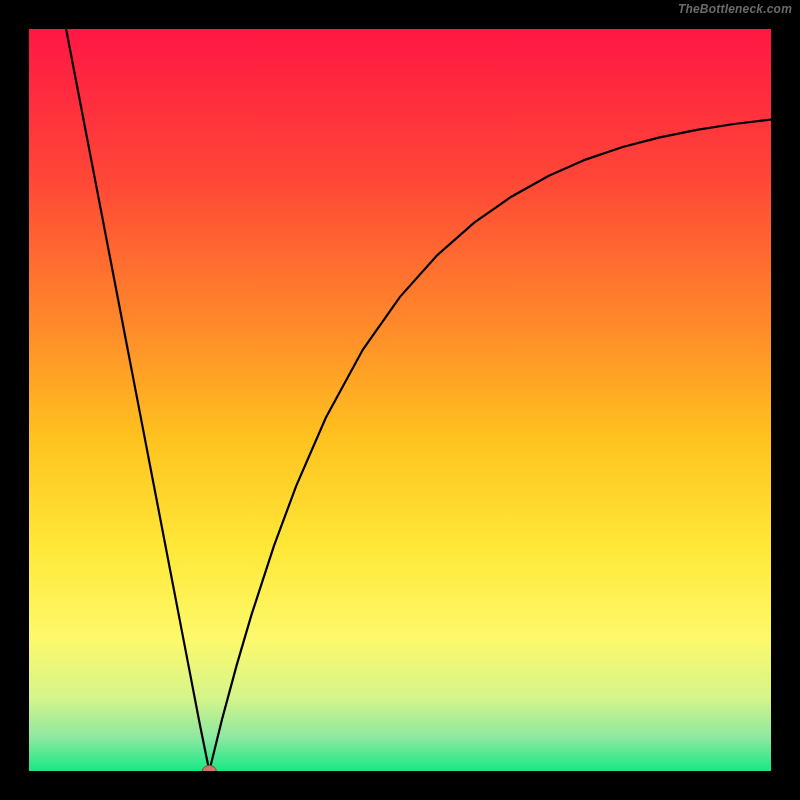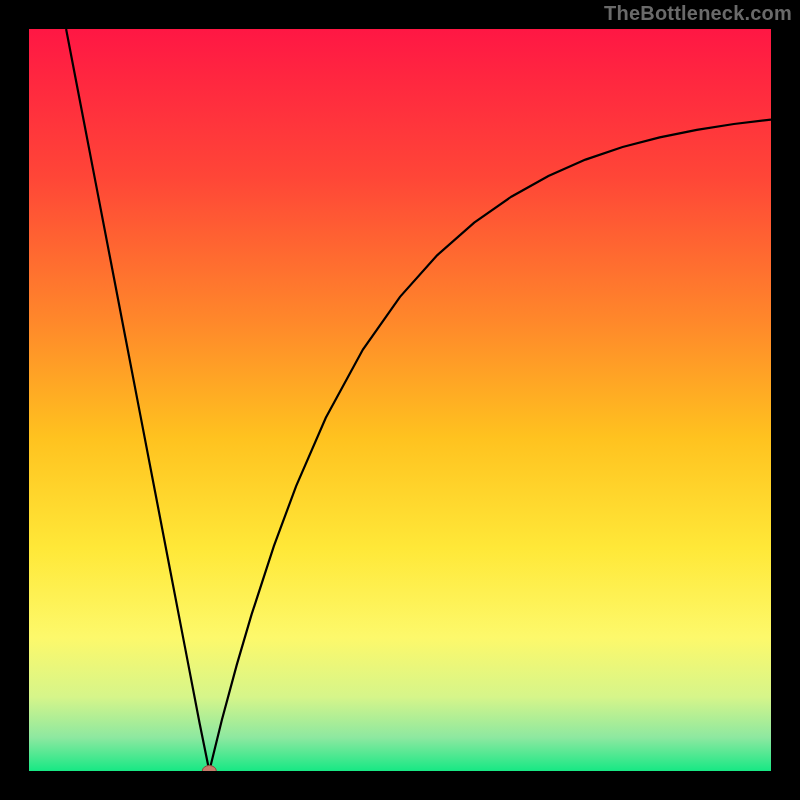--- a/index.html
+++ b/index.html
@@ -15,24 +15,25 @@
     position: relative;
     width: 800px;
     height: 800px;
     background: #000;
   }
   .watermark {
     position: absolute;
     top: 2px;
     right: 8px;
     color: #6a6a6a;
-    font-size: 20px;
+    font-size: 12px;
     font-weight: 600;
     letter-spacing: 0.2px;
     z-index: 50;
+    font-style: italic;
   }
   .plot {
     position: absolute;
     left: 29px;
     top: 29px;
     width: 742px;
     height: 742px;
     z-index: 10;
   }
   .plot svg {

